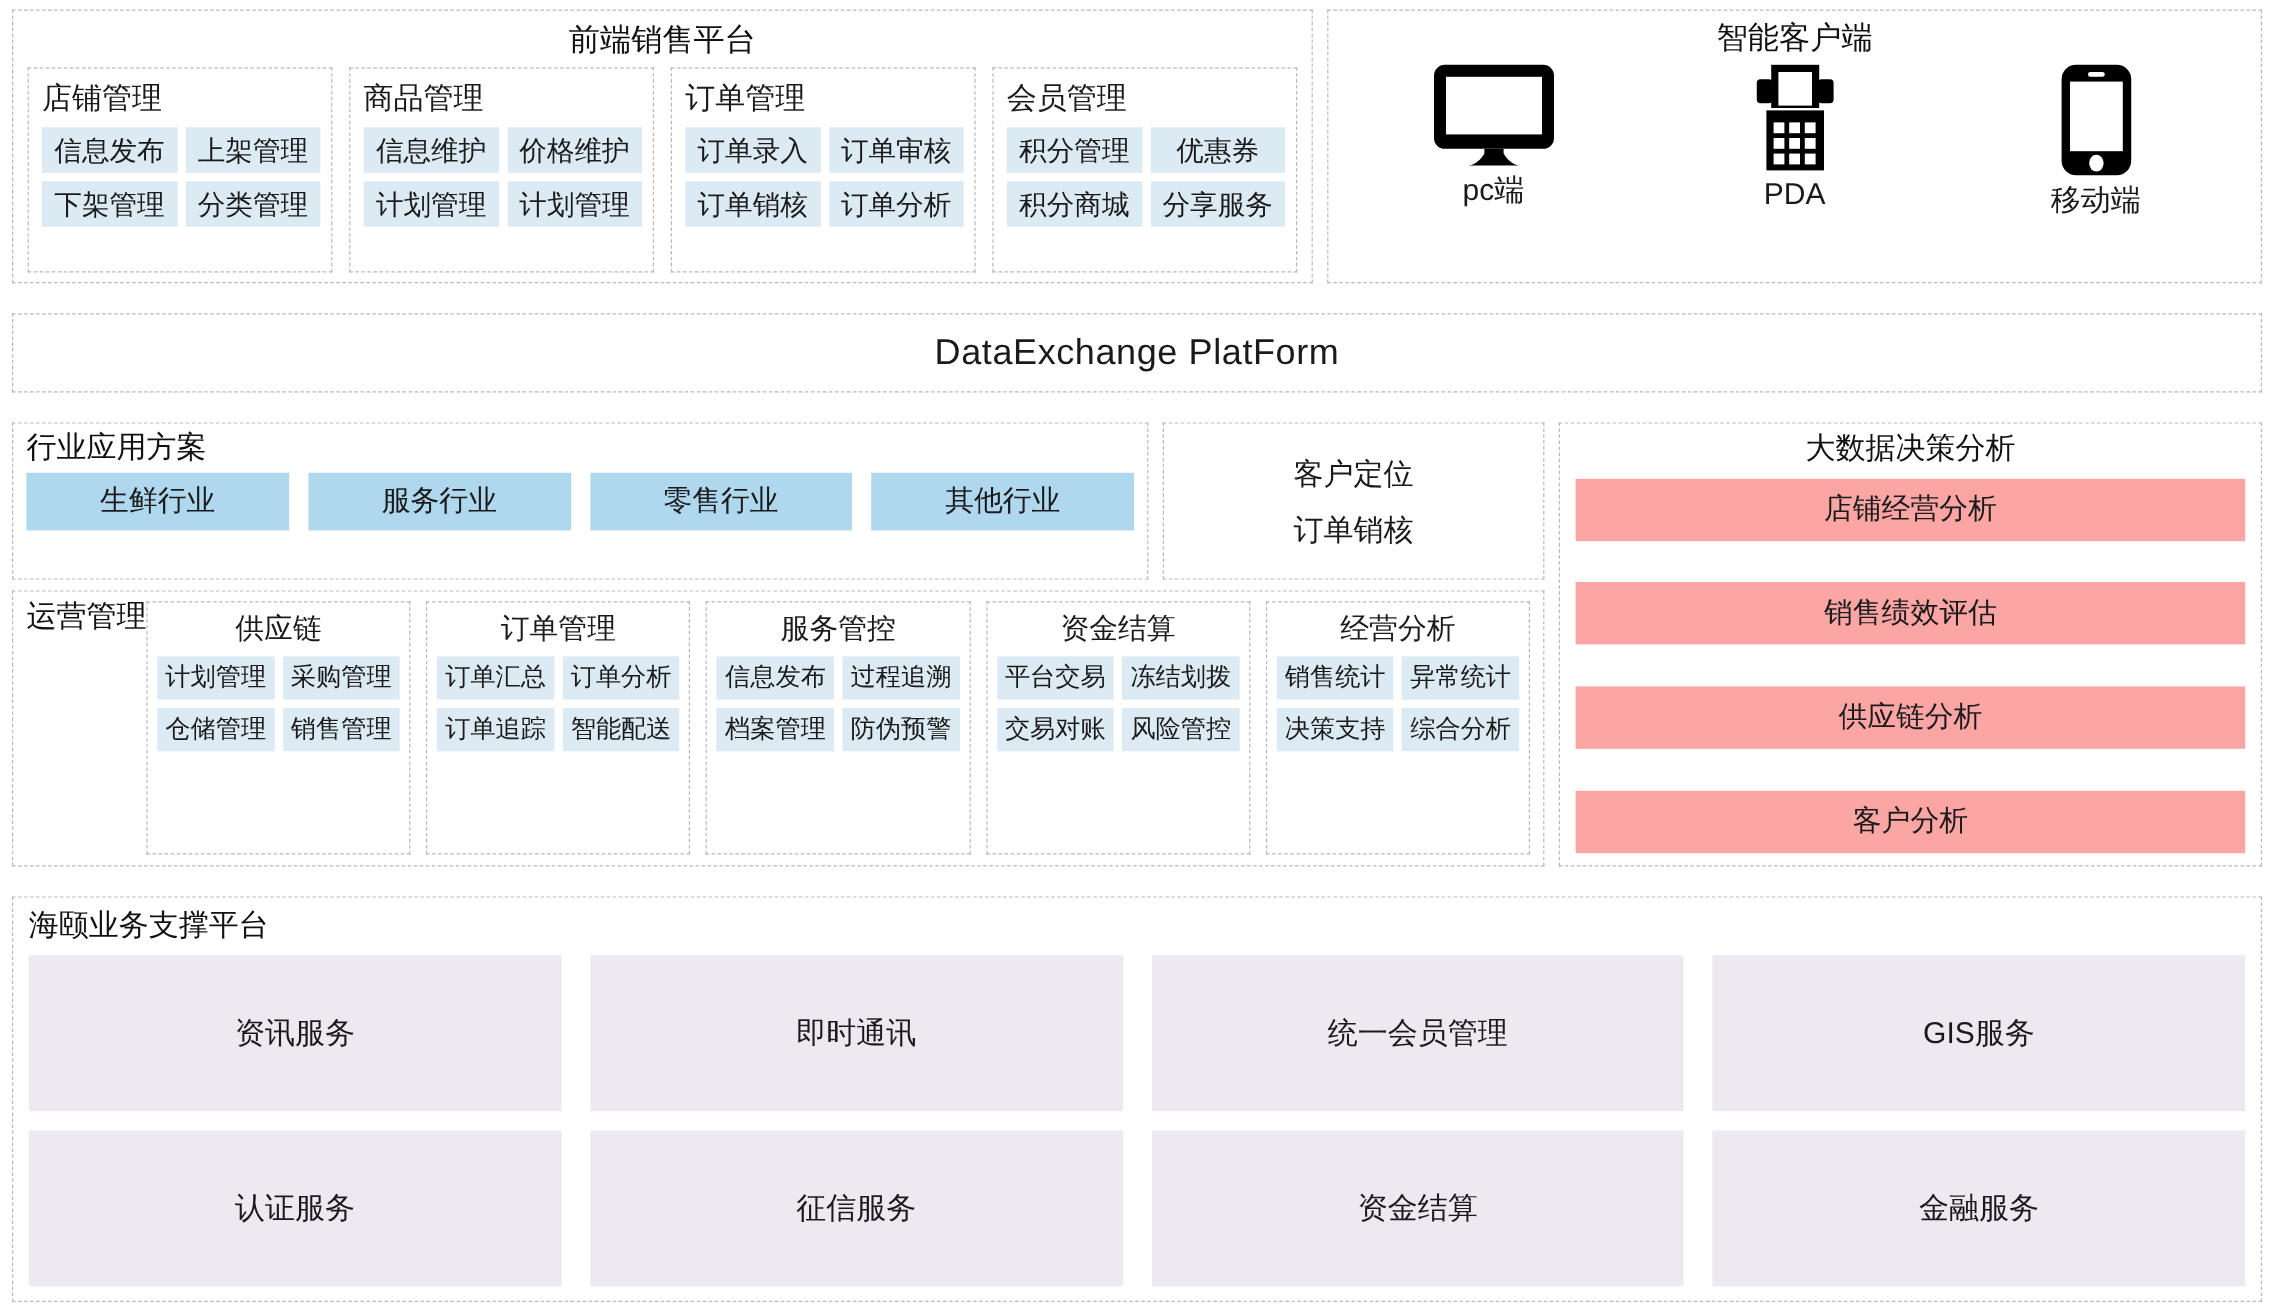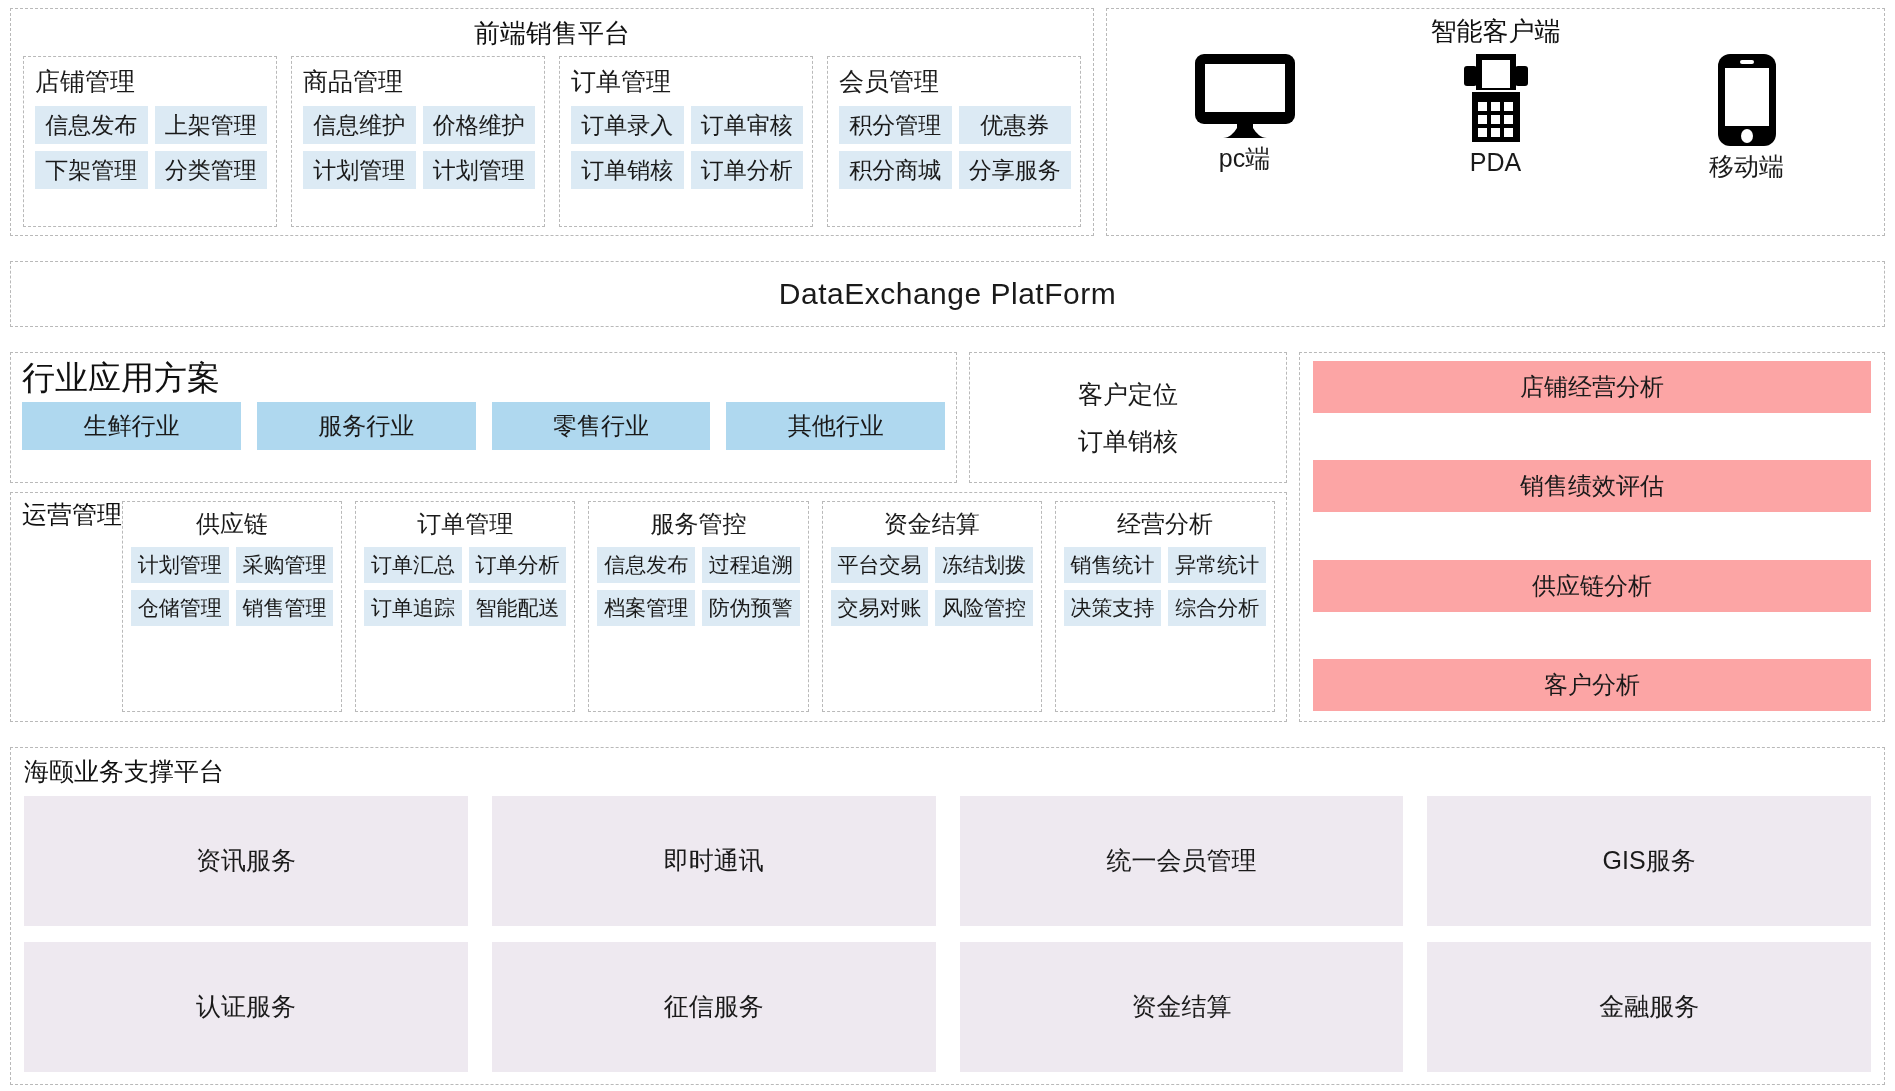--- a/index.html
+++ b/index.html
@@ -97,21 +97,21 @@
   
   .row3{display:flex;gap:12px;height:370px;}
   .mid-left{flex:0 0 1277px;display:flex;flex-direction:column;gap:9px;}
   .mid-top{display:flex;gap:12px;height:131px;}
 
   .industry{
     flex:0 0 947px;
     padding:7px 11px 8px 11px;
     display:flex;flex-direction:column;
   }
-  .industry > .panel-title{font-size:33px;margin-bottom:6px;}
+  .industry > .panel-title{font-size:25px;margin-bottom:6px;}
   .industry-chips{display:flex;gap:16px;flex:1;align-items:flex-start;}
   .ind-chip{
     flex:1;background:#afd8ef;font-size:24px;height:48px;line-height:48px;
     text-align:center;
   }
 
   .cust-pos{
     flex:1;
     display:flex;flex-direction:column;align-items:center;justify-content:center;
     gap:14px;
@@ -351,20 +351,21 @@
               <div class="chip">决策支持</div>
               <div class="chip">综合分析</div>
             </div>
           </div>
 
         </div>
       </div>
     </div>
 
     <div class="dashed bigdata">
+      <div class="panel-title">大数据决策分析</div>
       <div class="bd-items">
         <div class="bd-chip">店铺经营分析</div>
         <div class="bd-chip">销售绩效评估</div>
         <div class="bd-chip">供应链分析</div>
         <div class="bd-chip">客户分析</div>
       </div>
     </div>
 
   </div>
 

